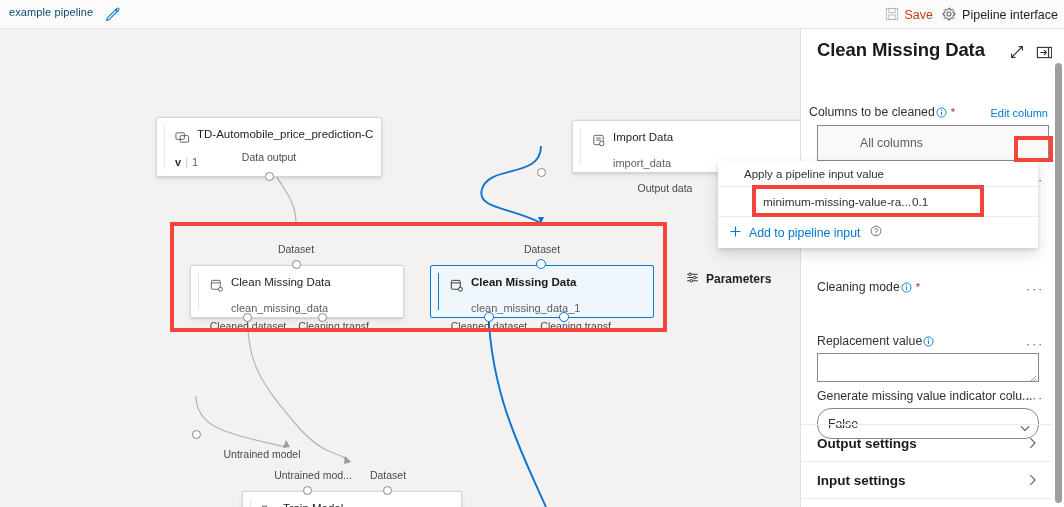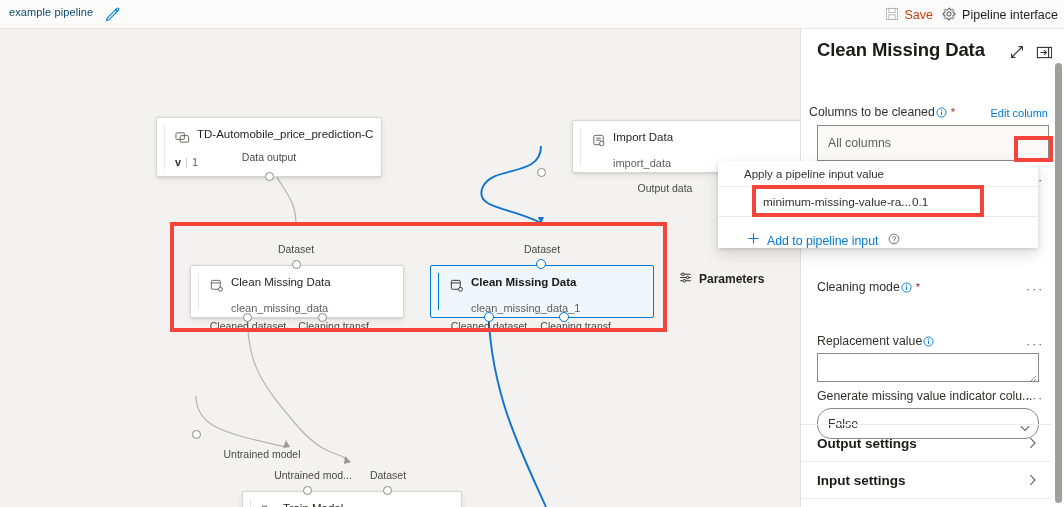--- a/index.html
+++ b/index.html
@@ -92,21 +92,21 @@
   
   .redbox {
     position: absolute; border: 4px solid #f4443c; pointer-events: none;
   }
 
   
   #parameters-tab {
     position: absolute; left: 668px; top: 237px; width: 132px; height: 25px;
     background: #f3f2f1;
     display: flex; align-items: center; gap: 7px;
-    padding-left: 11px;
+    padding-left: 18px;
     font-size: 12px; color: #201f1e; font-weight: bold;
   }
 
   
   #right-panel {
     position: absolute; left: 800px; top: 29px; width: 264px; height: 478px;
     background: #ffffff; border-left: 1px solid #e1dfdd;
     overflow: hidden;
   }
   #panel-title {
@@ -186,21 +186,21 @@
   #popup-row {
     position: absolute; left: 0; top: 26px; width: 320px; height: 30px;
     display: flex; align-items: center;
     border-bottom: 1px solid #edebe9;
     font-size: 11.8px; color: #323130;
   }
   #popup-row-name { position: absolute; left: 45px; }
   #popup-row-value { position: absolute; left: 194px; }
   #popup-add {
     position: absolute; left: 0; top: 56px; width: 320px; height: 31px;
-    display: flex; align-items: flex-end; gap: 7px; padding-left: 29px;
+    display: flex; align-items: center; gap: 7px; padding-left: 11px;
     font-size: 12.3px; color: #0078d4; cursor: pointer;
   }
 </style>
 </head>
 <body>
 
 <div id="topbar">
   <div id="pipeline-title">example pipeline</div>
 
   <div id="edit-title-icon">
@@ -377,21 +377,21 @@
       <svg viewBox="0 0 12 12" width="11" height="11">
         <circle cx="6" cy="6" r="5" fill="none" stroke="#0078d4" stroke-width="1"></circle>
         <path d="M6 5.2 L6 8.6" stroke="#0078d4" stroke-width="1.1"></path>
         <circle cx="6" cy="3.5" r="0.7" fill="#0078d4"></circle>
       </svg>
     </span>
     <span class="req-star">*</span>
   </div>
   <div class="link-btn" style="right:16px; top:78px;">Edit column</div>
   <div class="ctl" style="left:16px; top:96px; width:232px; height:36px;">
-    <span style="color:#5f5f5f;">All columns</span>
+    <span style="color:#5f5f5f;margin-left:32px;">All columns</span>
   </div>
 
   <div class="field-label" style="left:16px; top:141px;">
     <span>Minimum missing value ratio</span>
     <span class="info-icon">
       <svg viewBox="0 0 12 12" width="11" height="11">
         <circle cx="6" cy="6" r="5" fill="none" stroke="#0078d4" stroke-width="1"></circle>
         <path d="M6 5.2 L6 8.6" stroke="#0078d4" stroke-width="1.1"></path>
         <circle cx="6" cy="3.5" r="0.7" fill="#0078d4"></circle>
       </svg>

